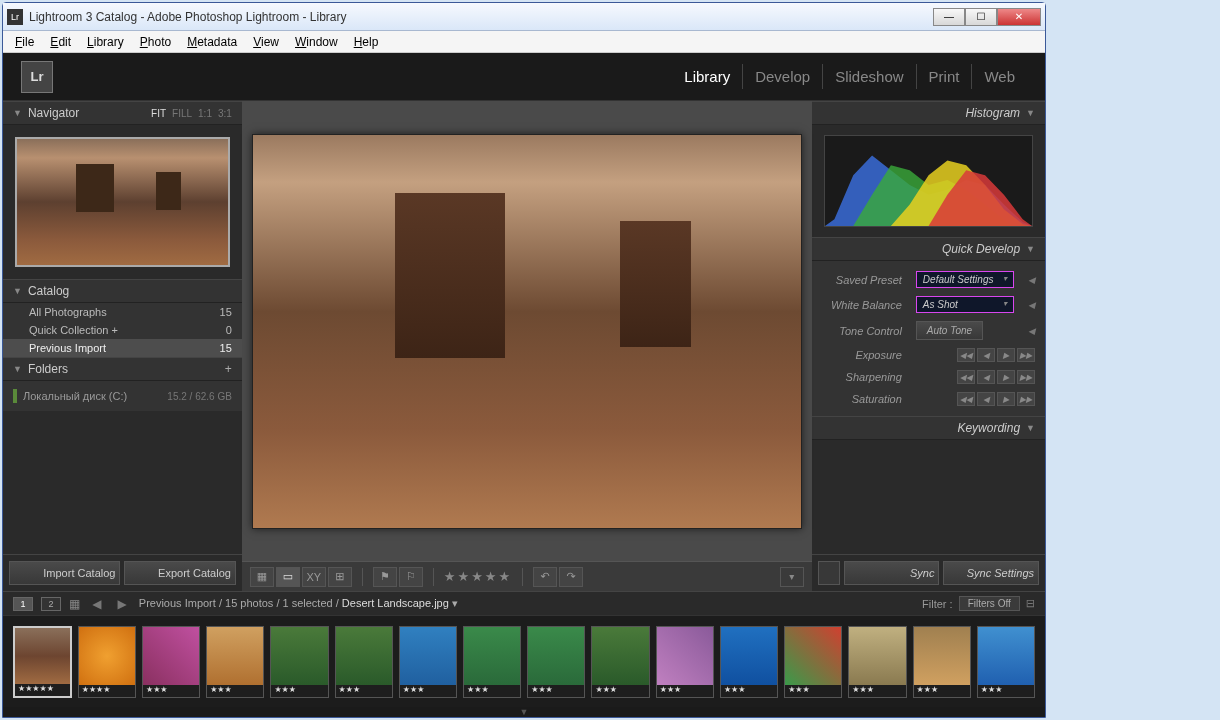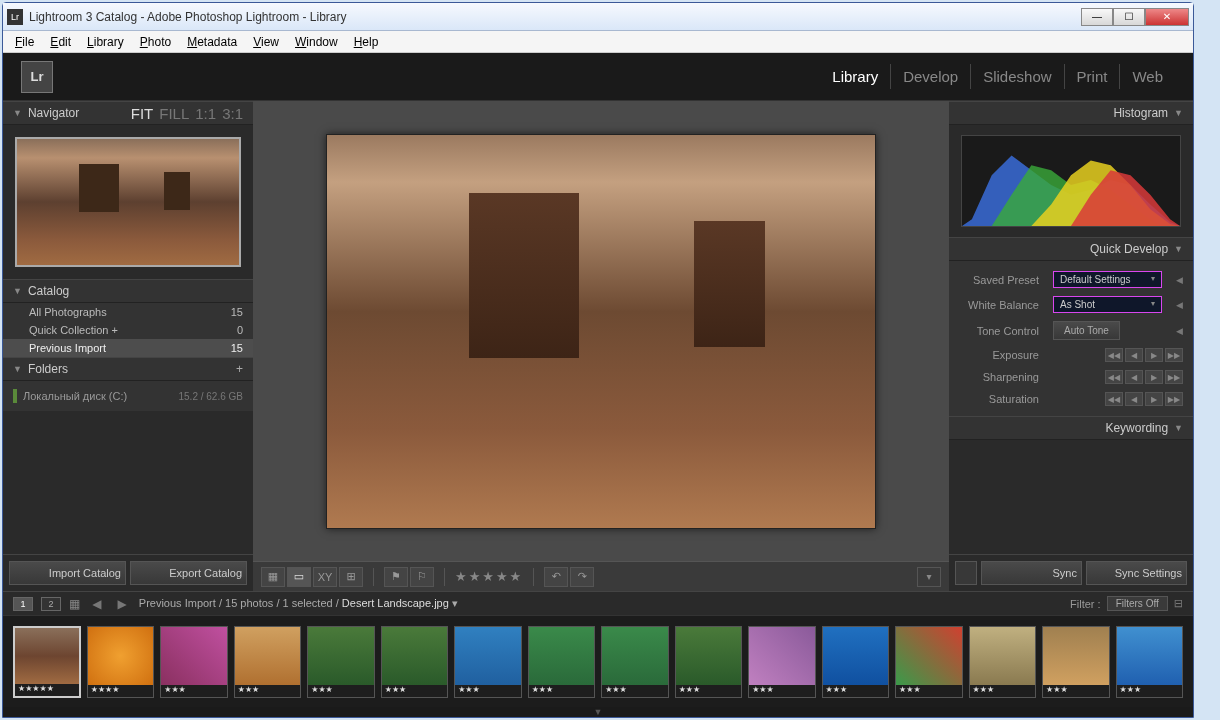--- a/index.html
+++ b/index.html
@@ -1,45 +1,45 @@
 <!DOCTYPE html>
 <html><head>
 <meta charset="utf-8">
 <style>
 * { margin:0; padding:0; box-sizing:border-box; font-family:"Segoe UI",Arial,sans-serif; }
 body { background:#d4e4f4; width:1220px; height:720px; overflow:hidden; }
-.window { width:1192px; height:716px; margin:2px; background:#fff; border:1px solid #3b5998; border-radius:4px 4px 0 0; display:flex; flex-direction:column; }
+.window { width:1044px; height:716px; margin:2px; background:#fff; border:1px solid #3b5998; border-radius:4px 4px 0 0; display:flex; flex-direction:column; }
 .titlebar { height:28px; background:linear-gradient(#f6f9fe,#dae7f8); display:flex; align-items:center; padding:0 4px; border-bottom:1px solid #a8b8d0; }
 .title-icon { width:16px; height:16px; background:#333; color:#fff; font-size:9px; display:flex; align-items:center; justify-content:center; margin-right:6px; }
 .title-text { font-size:12px; color:#333; flex:1; }
 .winbtns { display:flex; gap:0; }
 .winbtn { width:32px; height:18px; border:1px solid #888; background:linear-gradient(#f8f8f8,#d8d8d8); font-size:10px; display:flex; align-items:center; justify-content:center; }
 .winbtn.close { background:linear-gradient(#e88,#c33); color:#fff; width:44px; }
 .menubar { height:22px; background:#f5f5f5; display:flex; align-items:center; padding:0 4px; border-bottom:1px solid #ccc; font-size:12px; }
 .menubar span { padding:2px 8px; cursor:default; }
 .menubar u { text-decoration:underline; }
 .app { flex:1; background:#1a1a1a; display:flex; flex-direction:column; position:relative; overflow:hidden; }
 .id-panel { height:48px; background:#1a1a1a; display:flex; align-items:center; padding:0 18px; border-bottom:1px solid #333; }
 .id-logo { width:32px; height:32px; background:#444; border:1px solid #777; color:#ddd; font-size:13px; display:flex; align-items:center; justify-content:center; margin-right:10px; font-weight:bold; }
 .id-text { color:#aaa; font-size:10px; letter-spacing:1px; }
 .id-title { color:#eee; font-size:20px; font-weight:300; letter-spacing:1px; }
 .modules { margin-left:auto; display:flex; gap:0; }
 .module { color:#888; font-size:15px; padding:4px 12px; border-right:1px solid #444; cursor:pointer; }
 .module:last-child { border-right:none; }
 .module.active { color:#fff; }
 .main { flex:1; display:flex; overflow:hidden; }
 .left-panel,.right-panel { width:250px; background:#2a2a2a; display:flex; flex-direction:column; }
-.right-panel { width:244px; }
+.right-panel { width:244px;font-style:italic; }
 .center { flex:1; background:#4a4a4a; display:flex; flex-direction:column; }
 .panel-header { height:24px; background:#333; display:flex; align-items:center; padding:0 10px; color:#ccc; font-size:12px; border-top:1px solid #444; border-bottom:1px solid #222; }
 .panel-header .tri { margin-right:6px; color:#888; font-size:9px; }
 .panel-header .title { flex:1; }
 .panel-header .tri-r { margin-left:6px; color:#888; font-size:9px; }
 .panel-header.right-align .title { text-align:right; }
-.nav-opts { margin-left:auto; display:flex; gap:6px; font-size:15px; color:#777; }
+.nav-opts { margin-left:auto; display:flex; gap:6px; font-size:10px; color:#777; }
 .nav-opts span.active { color:#ddd; }
 .nav-preview { padding:12px; background:#2a2a2a; }
 .nav-img { width:100%; height:130px; background:linear-gradient(180deg,#8a6f5a 0%,#b89070 15%,#5d4030 50%,#8b5a3c 80%,#a06b42 100%); border:2px solid #aaa; position:relative; }
 .nav-img::before,.nav-img::after { content:""; position:absolute; background:#3d2818; }
 .nav-img::before { left:28%; top:20%; width:18%; height:38%; }
 .nav-img::after { right:22%; top:26%; width:12%; height:30%; }
 .catalog-list { background:#333; }
 .catalog-row { display:flex; padding:3px 10px 3px 26px; font-size:11px; color:#bbb; justify-content:space-between; }
 .catalog-row.sel { background:#4d4d4d; color:#eee; }
 .folders-body { padding:4px 10px; background:#333; }

